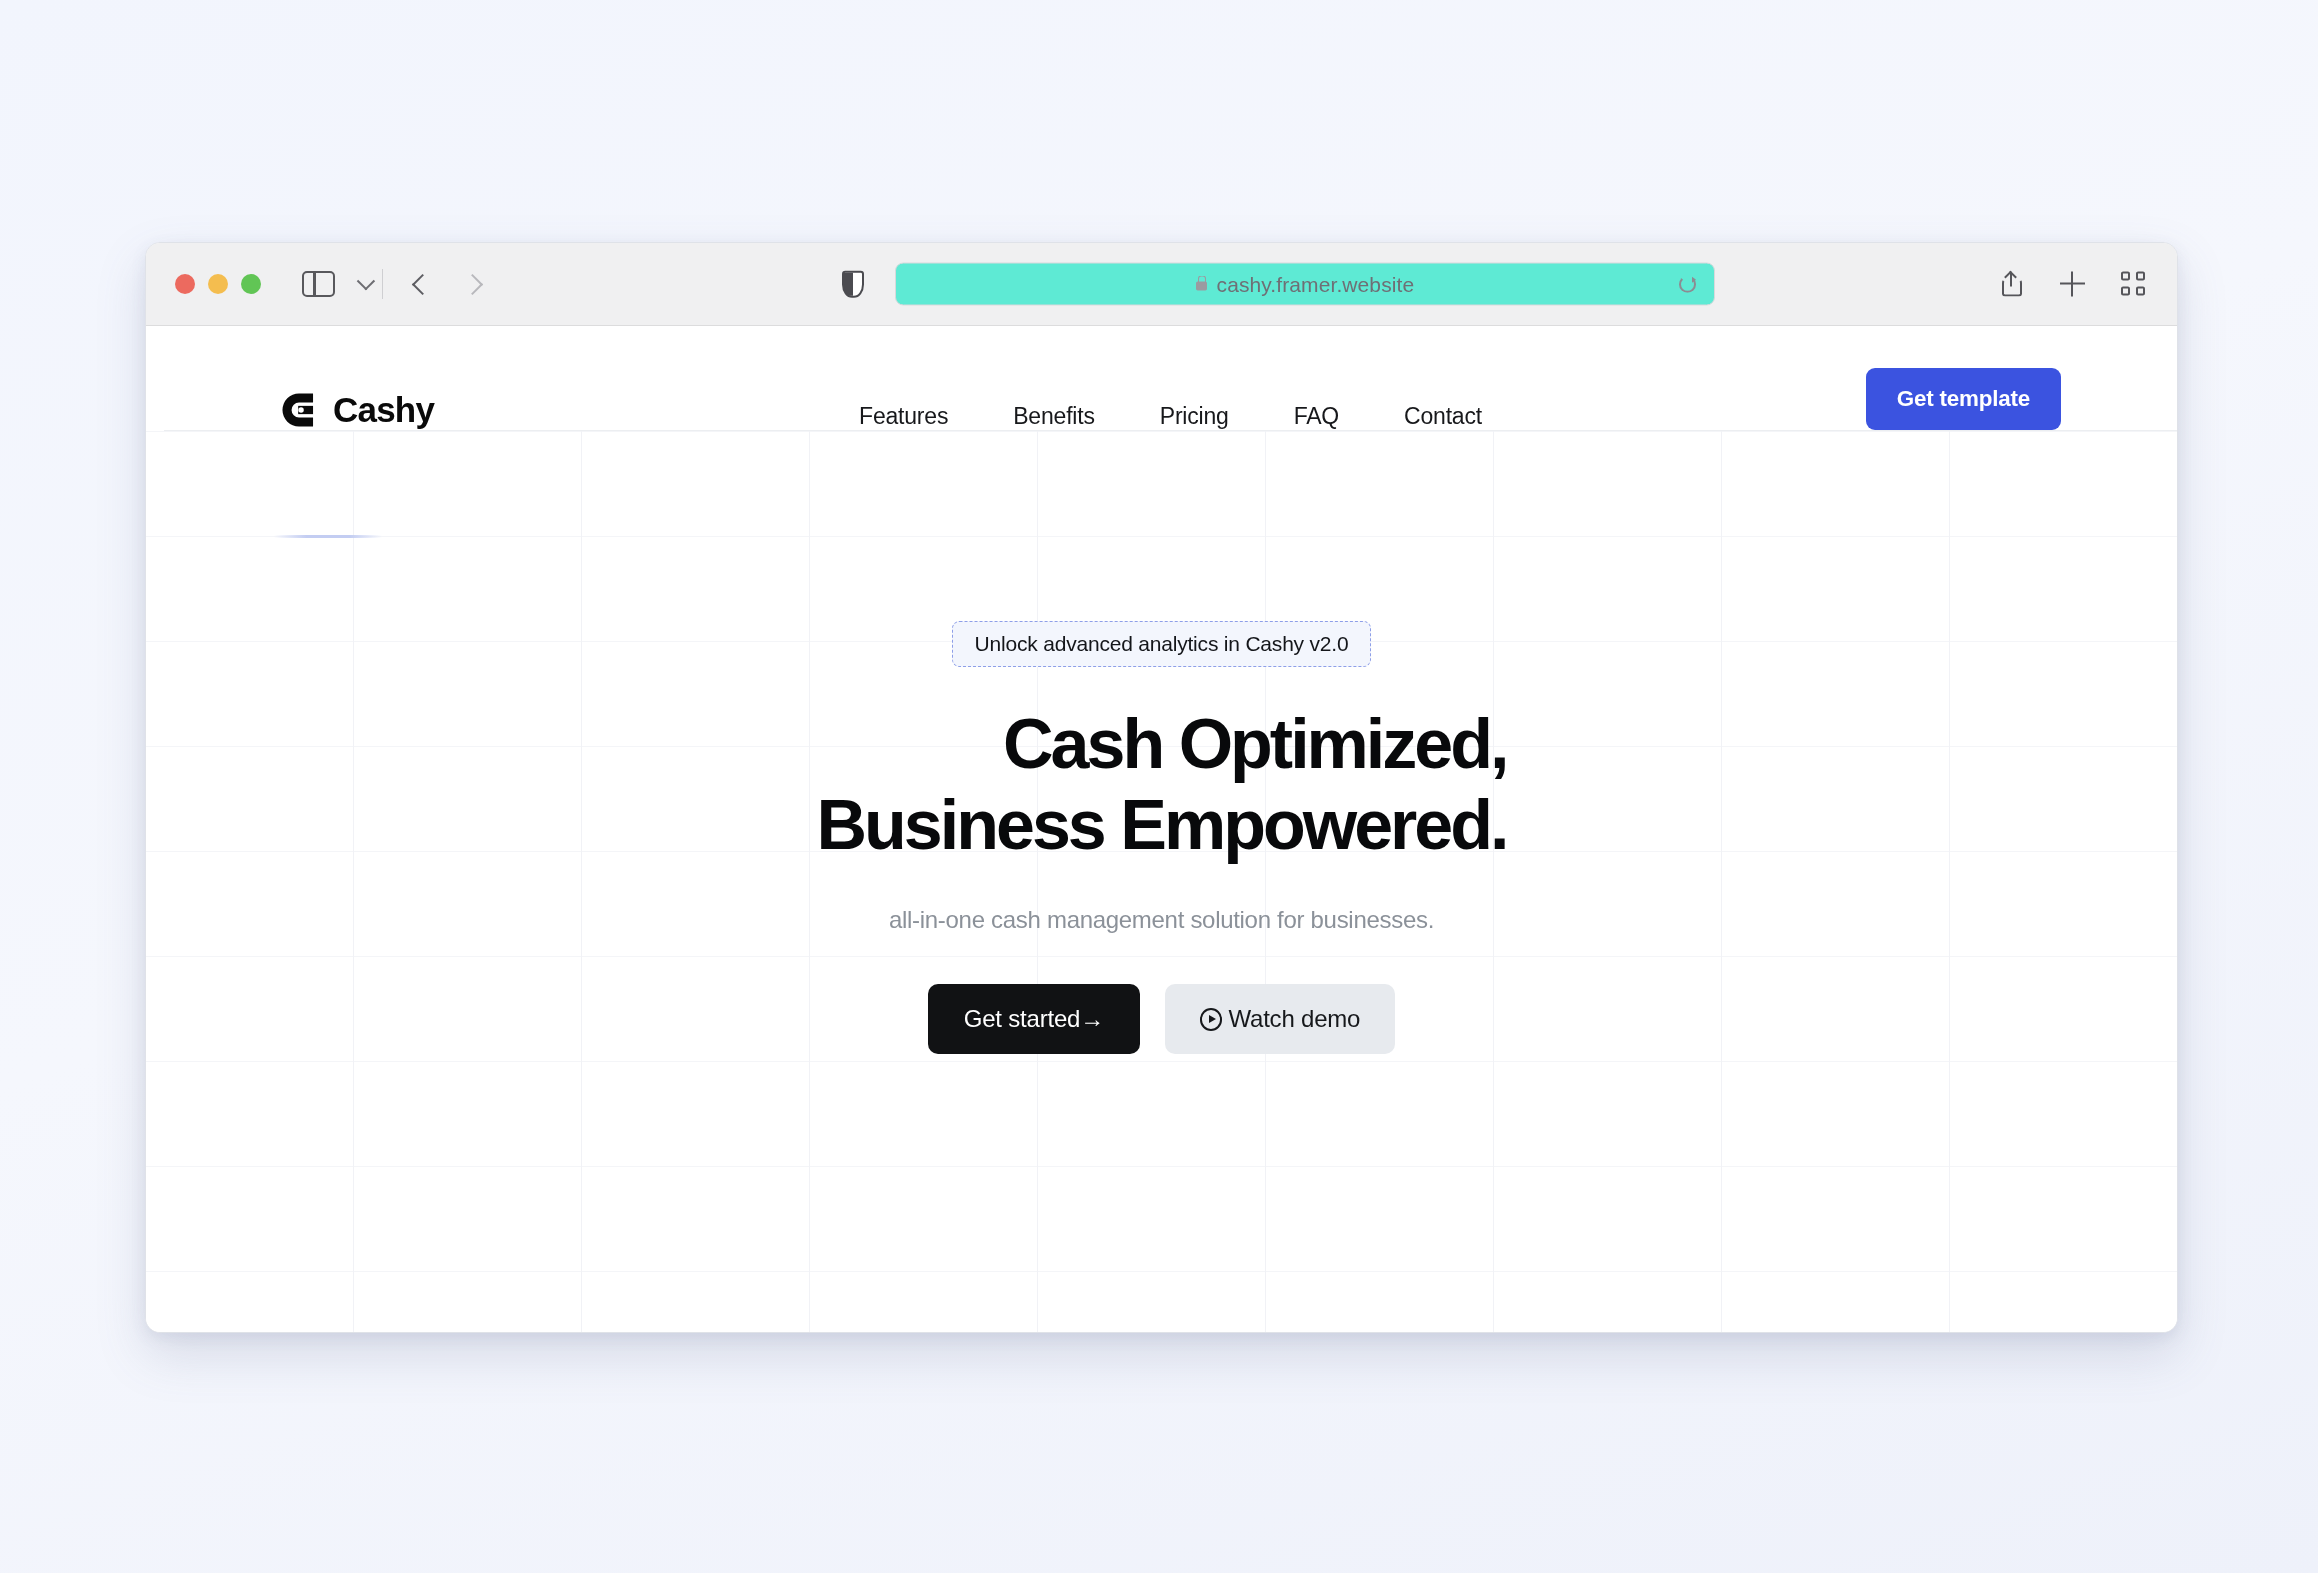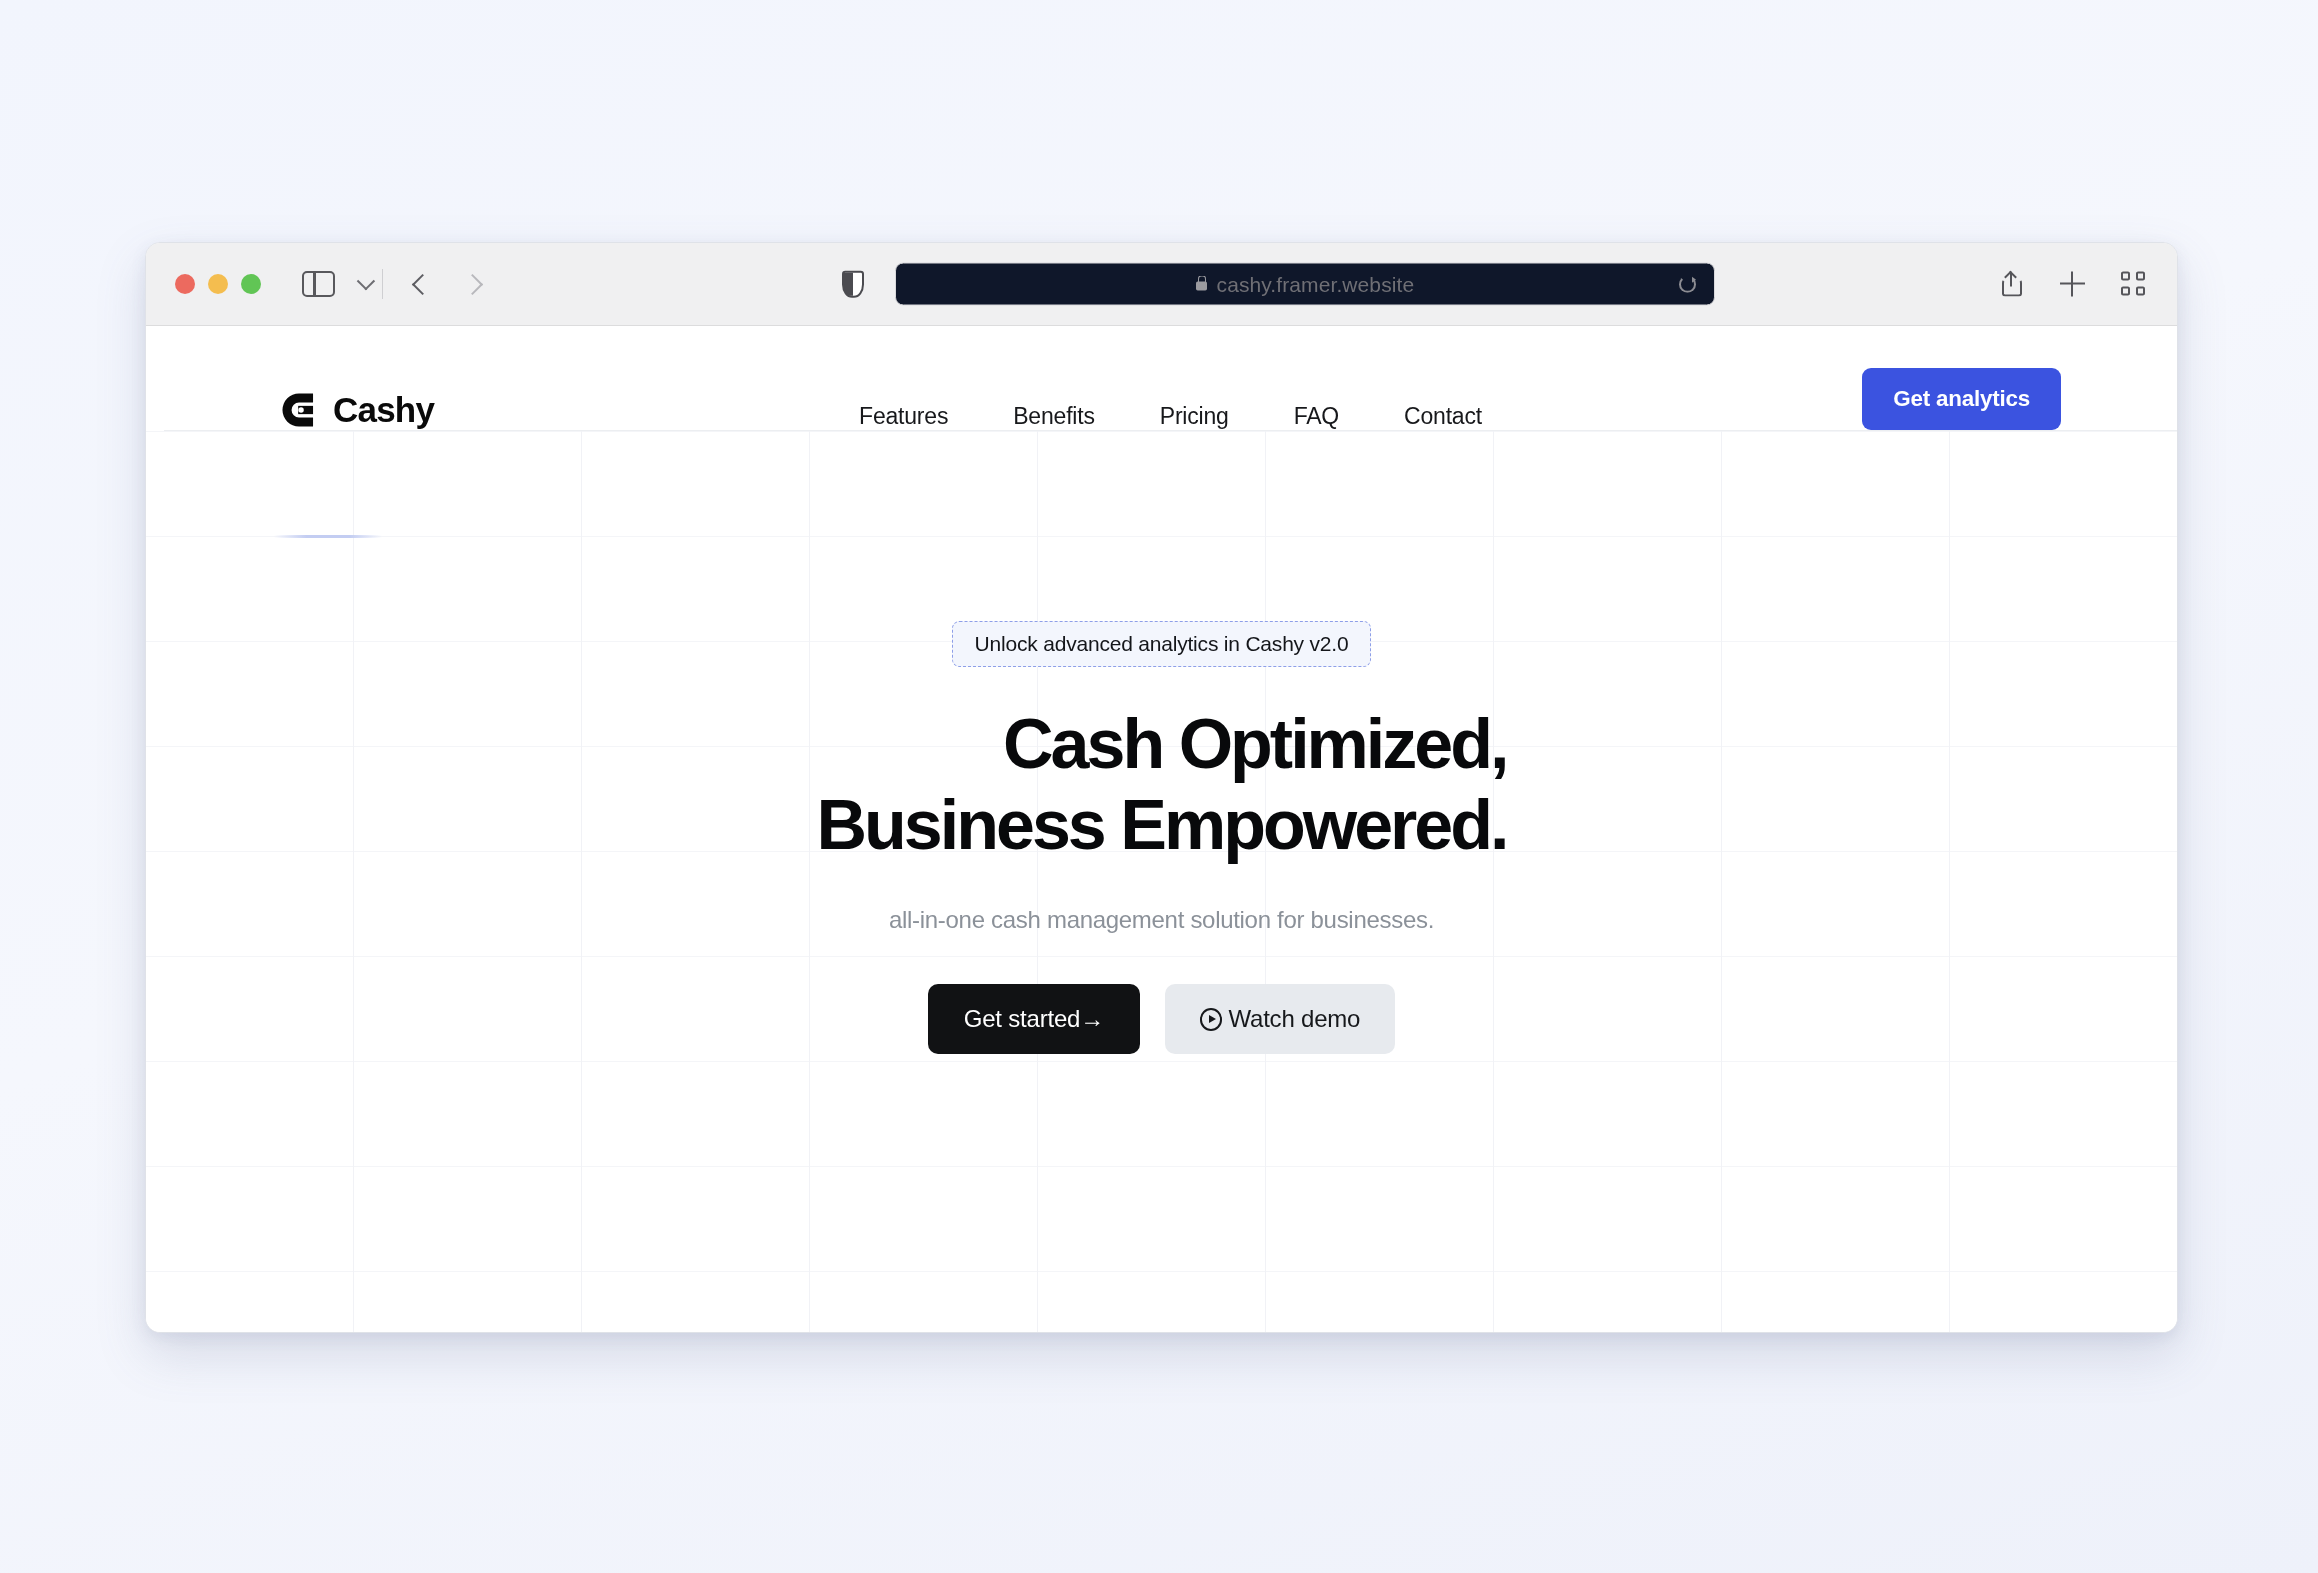--- a/index.html
+++ b/index.html
@@ -65,21 +65,21 @@
     position:absolute; left:696px; top:50%; transform:translateY(-50%);
     width:21.5px; height:26.5px;
     background:linear-gradient(90deg,#4b4b50 50%, #ffffff 50%);
     border:2px solid #4b4b50;
     border-radius:3.3px 3.3px 10px 10px / 3.3px 3.3px 13.2px 13.2px;
   }
 
   .urlbar {
     position:absolute; left:749px; top:50%; transform:translateY(-50%);
     width:820px; height:43px;
-    background:#0f172a;
+    background:#5eead4;
     border:0.8px solid #d9d9dc;
     border-radius:8.3px;
     display:flex; align-items:center; justify-content:center;
     gap:10px;
   }
   .lock {
     width:10.8px; height:9px; background:#9b9ba0; border-radius:1.7px;
     position:relative; margin-top:3.3px;
   }
   .lock::before{
@@ -285,21 +285,21 @@
       </div>
 
       <nav class="mainnav">
         <a href="#">Features</a>
         <a href="#">Benefits</a>
         <a href="#">Pricing</a>
         <a href="#">FAQ</a>
         <a href="#">Contact</a>
       </nav>
 
-      <button class="get-template">Get analytics</button>
+      <button class="get-template">Get template</button>
     </div>
 
     <div class="hero">
       <div class="grid-bg"></div>
       <div class="grid-accent"></div>
 
       <div class="hero-inner">
         <div class="badge">Unlock advanced analytics in Cashy v2.0</div>
 
         <h1 class="headline">

